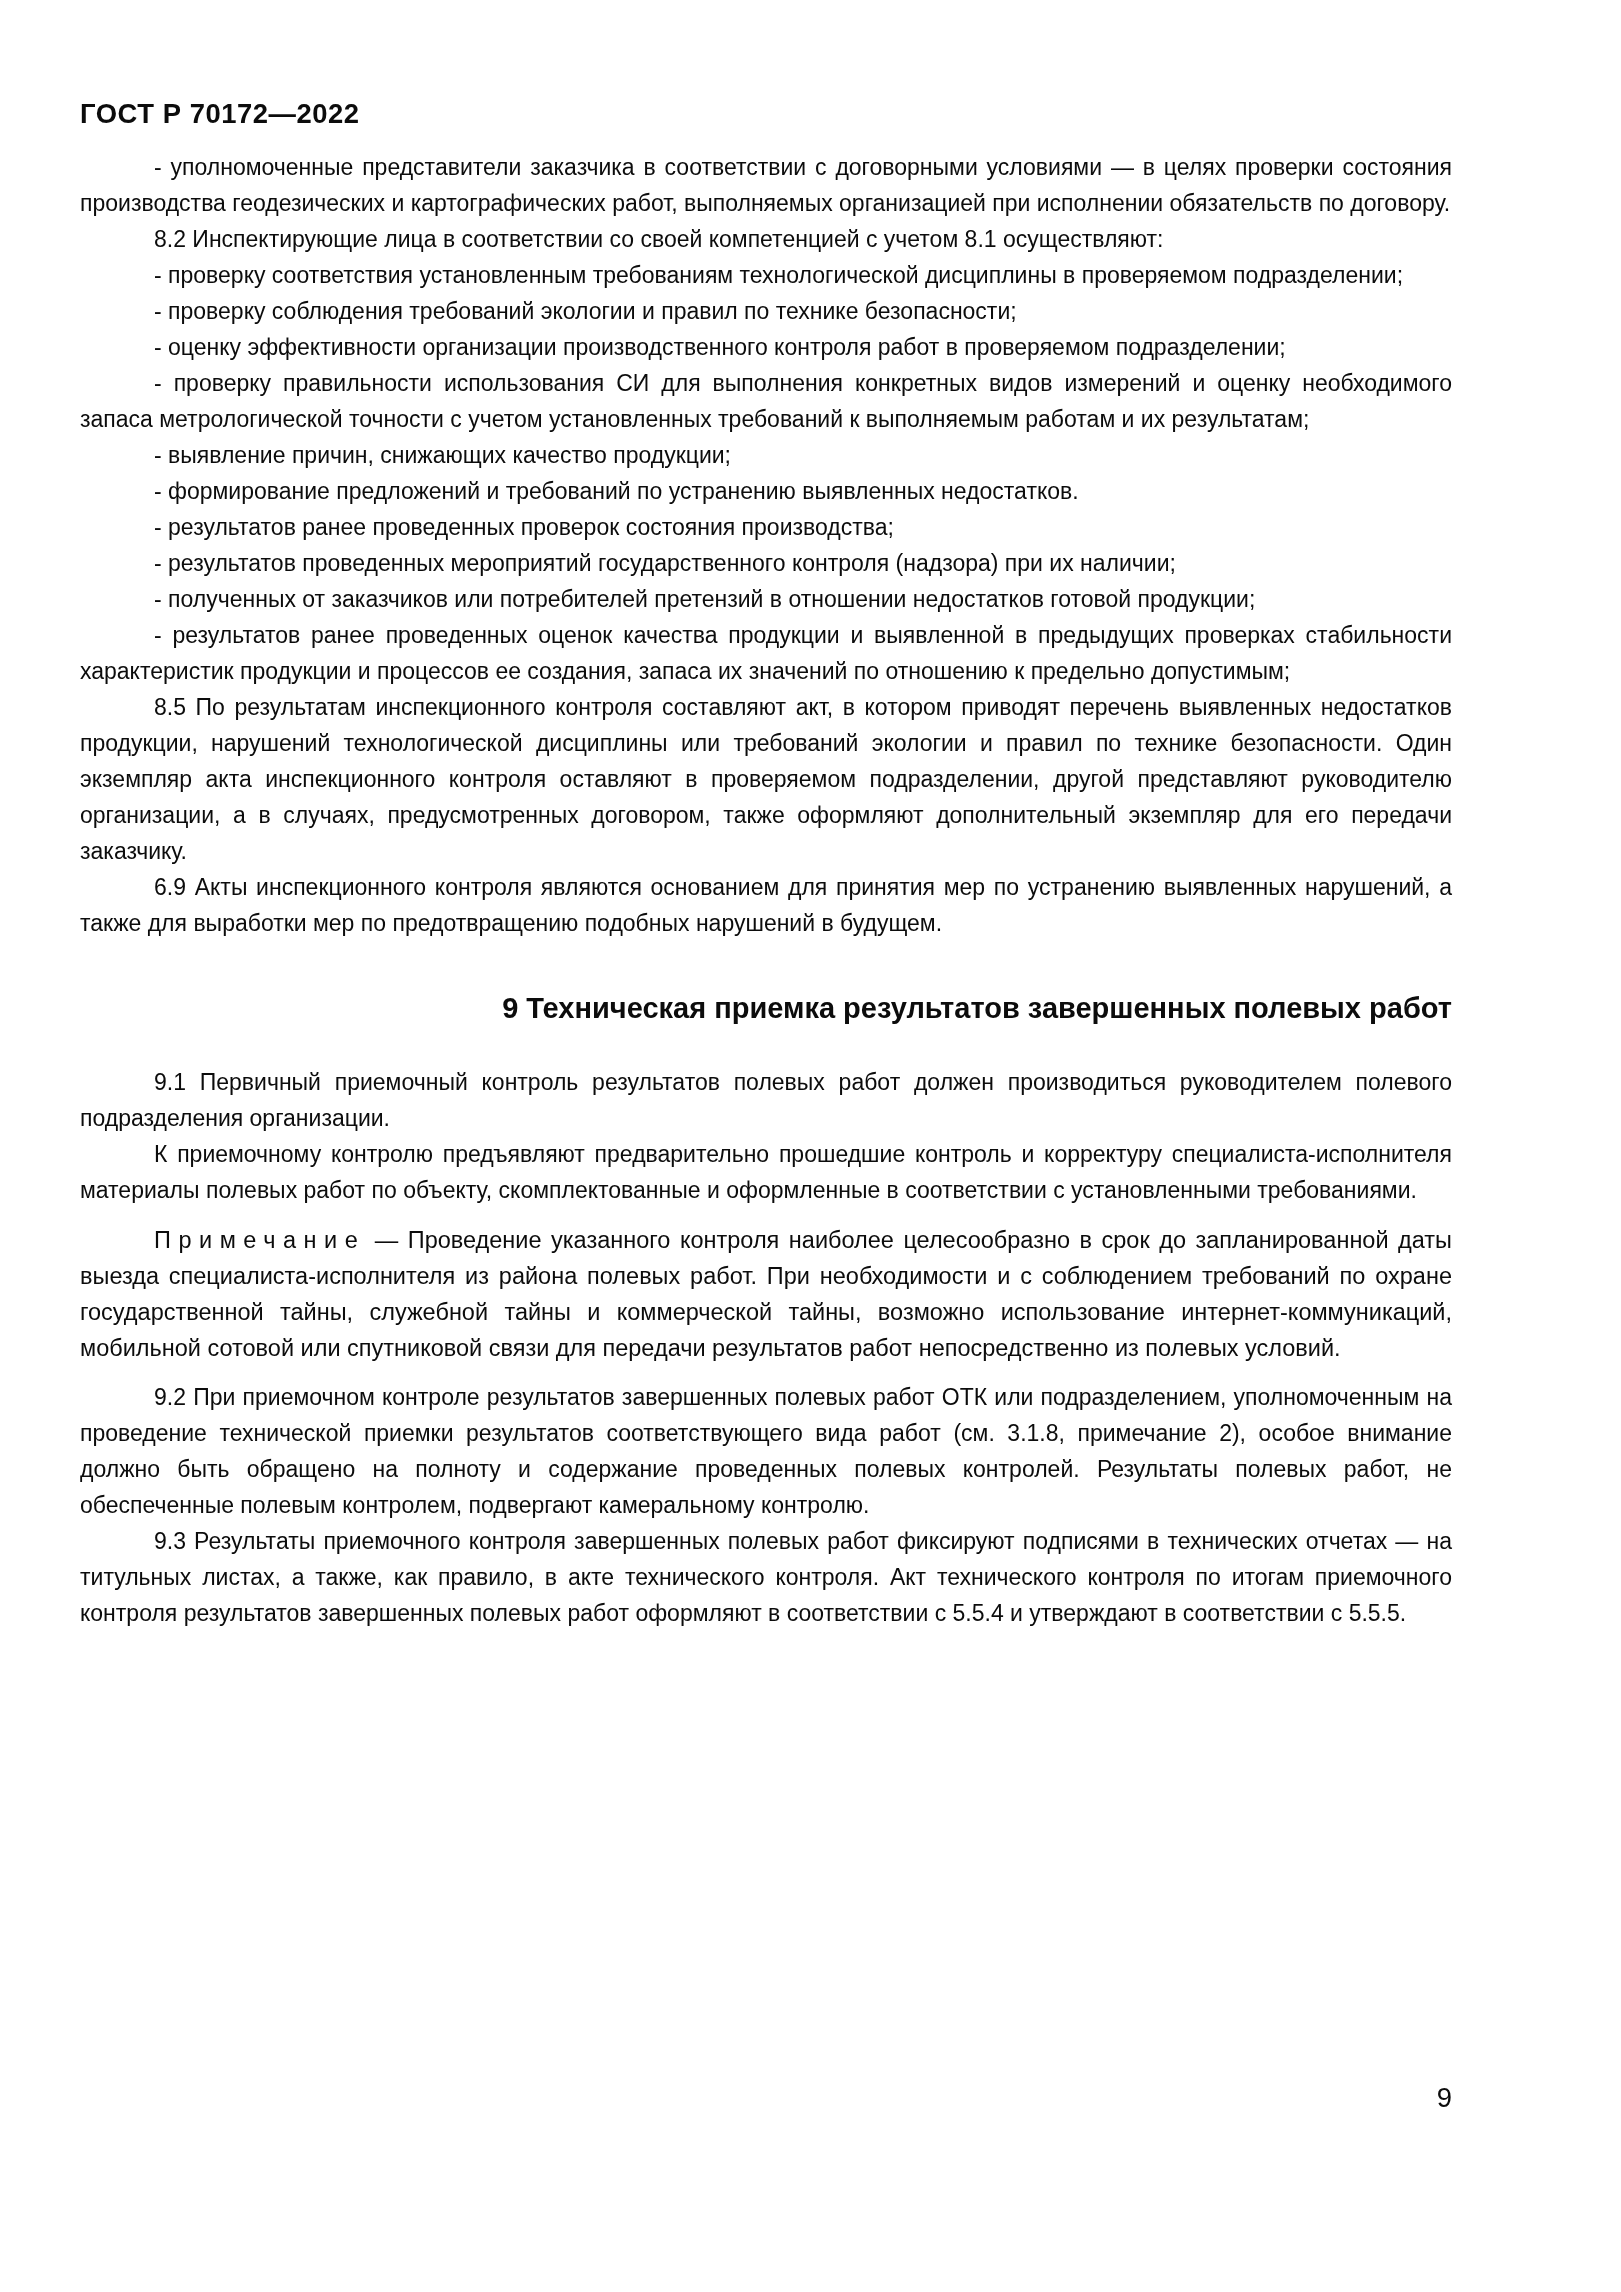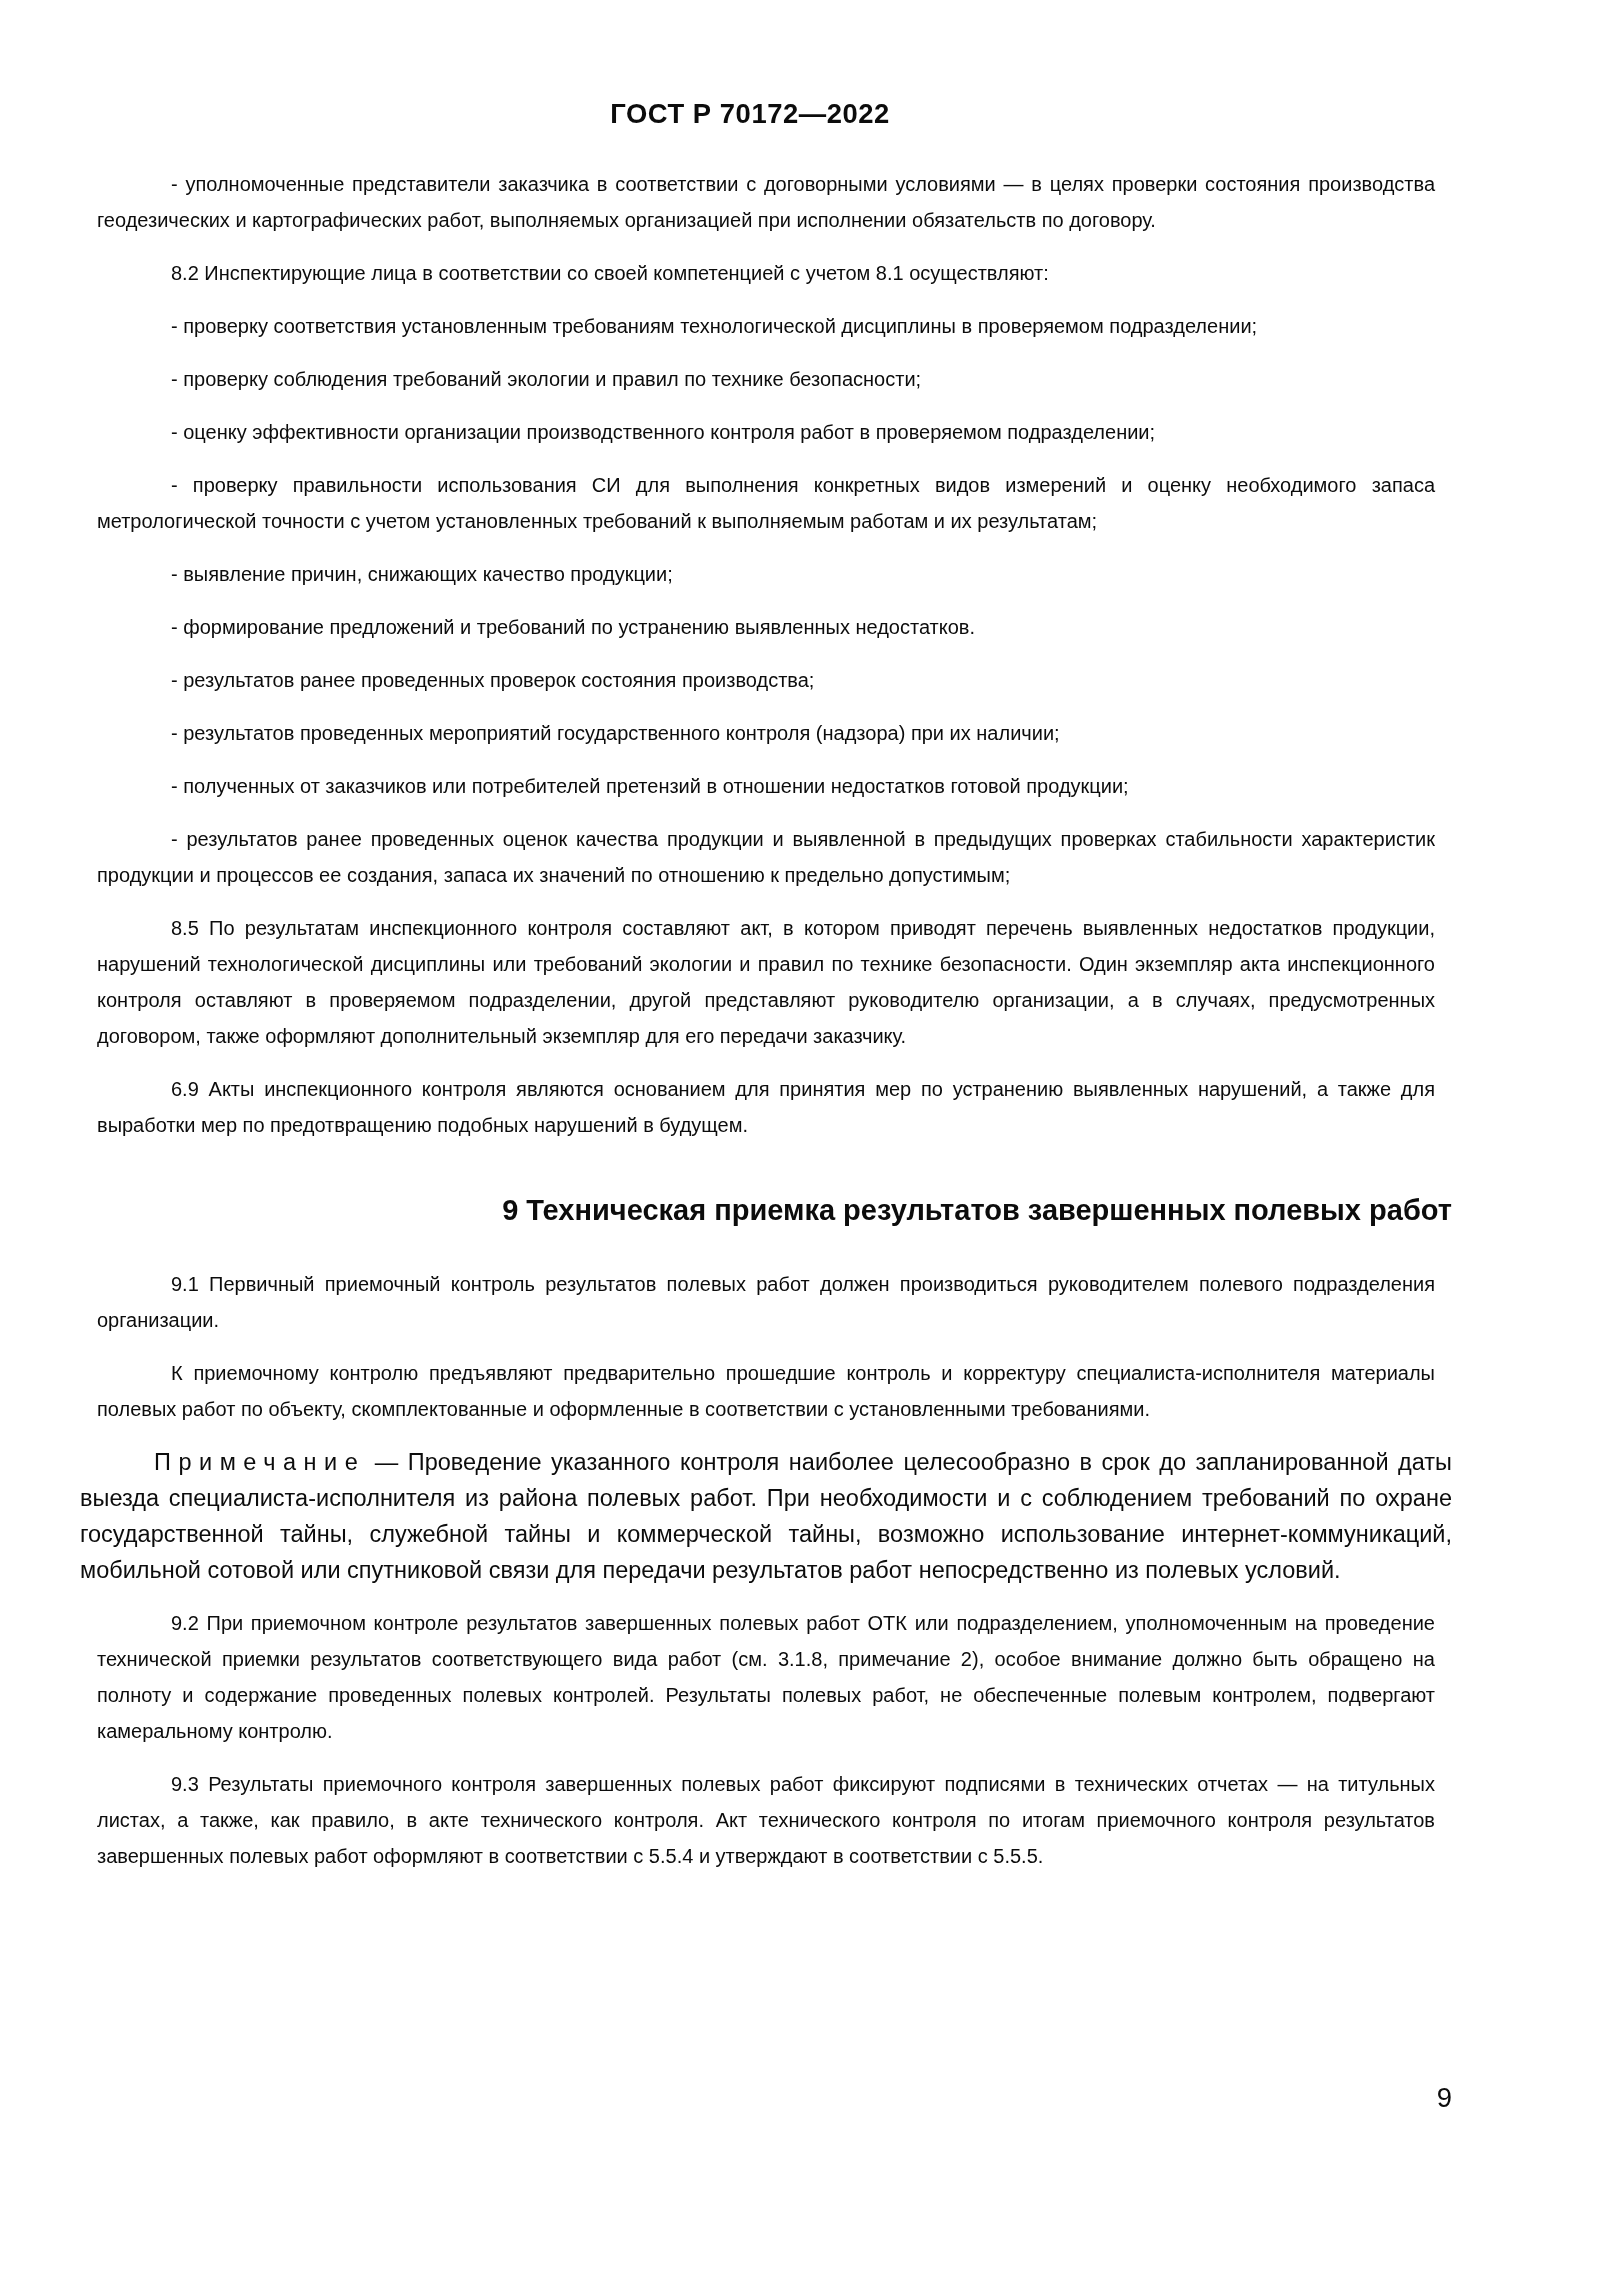--- a/index.html
+++ b/index.html
@@ -13,36 +13,36 @@
     height: 2293px;
     margin: 0 auto;
     background: #ffffff;
     font-family: "Liberation Sans", sans-serif;
     color: #0c0c0c;
     overflow: hidden;
   }
   .doc-header {
     position: absolute;
     top: 98px;
-    left: 64px;
+    left: 80px;
     width: 1372px;
-    text-align: center;
+    text-align: left;
     font-size: 27.4px;
     font-weight: bold;
     letter-spacing: 0.02em;
   }
   .content {
     position: absolute;
     top: 149px;
     left: 80px;
     width: 1372px;
   }
   .para {
-    margin: 17px;
-    font-size: 20px;
+    margin: 0;
+    font-size: 23px;
     line-height: 36px;
     text-align: justify;
     text-indent: 74px;
     hyphens: none;
   }
   .heading {
     margin: 49px 0 37px 0;
     font-size: 29px;
     line-height: 37px;
     font-weight: bold;

